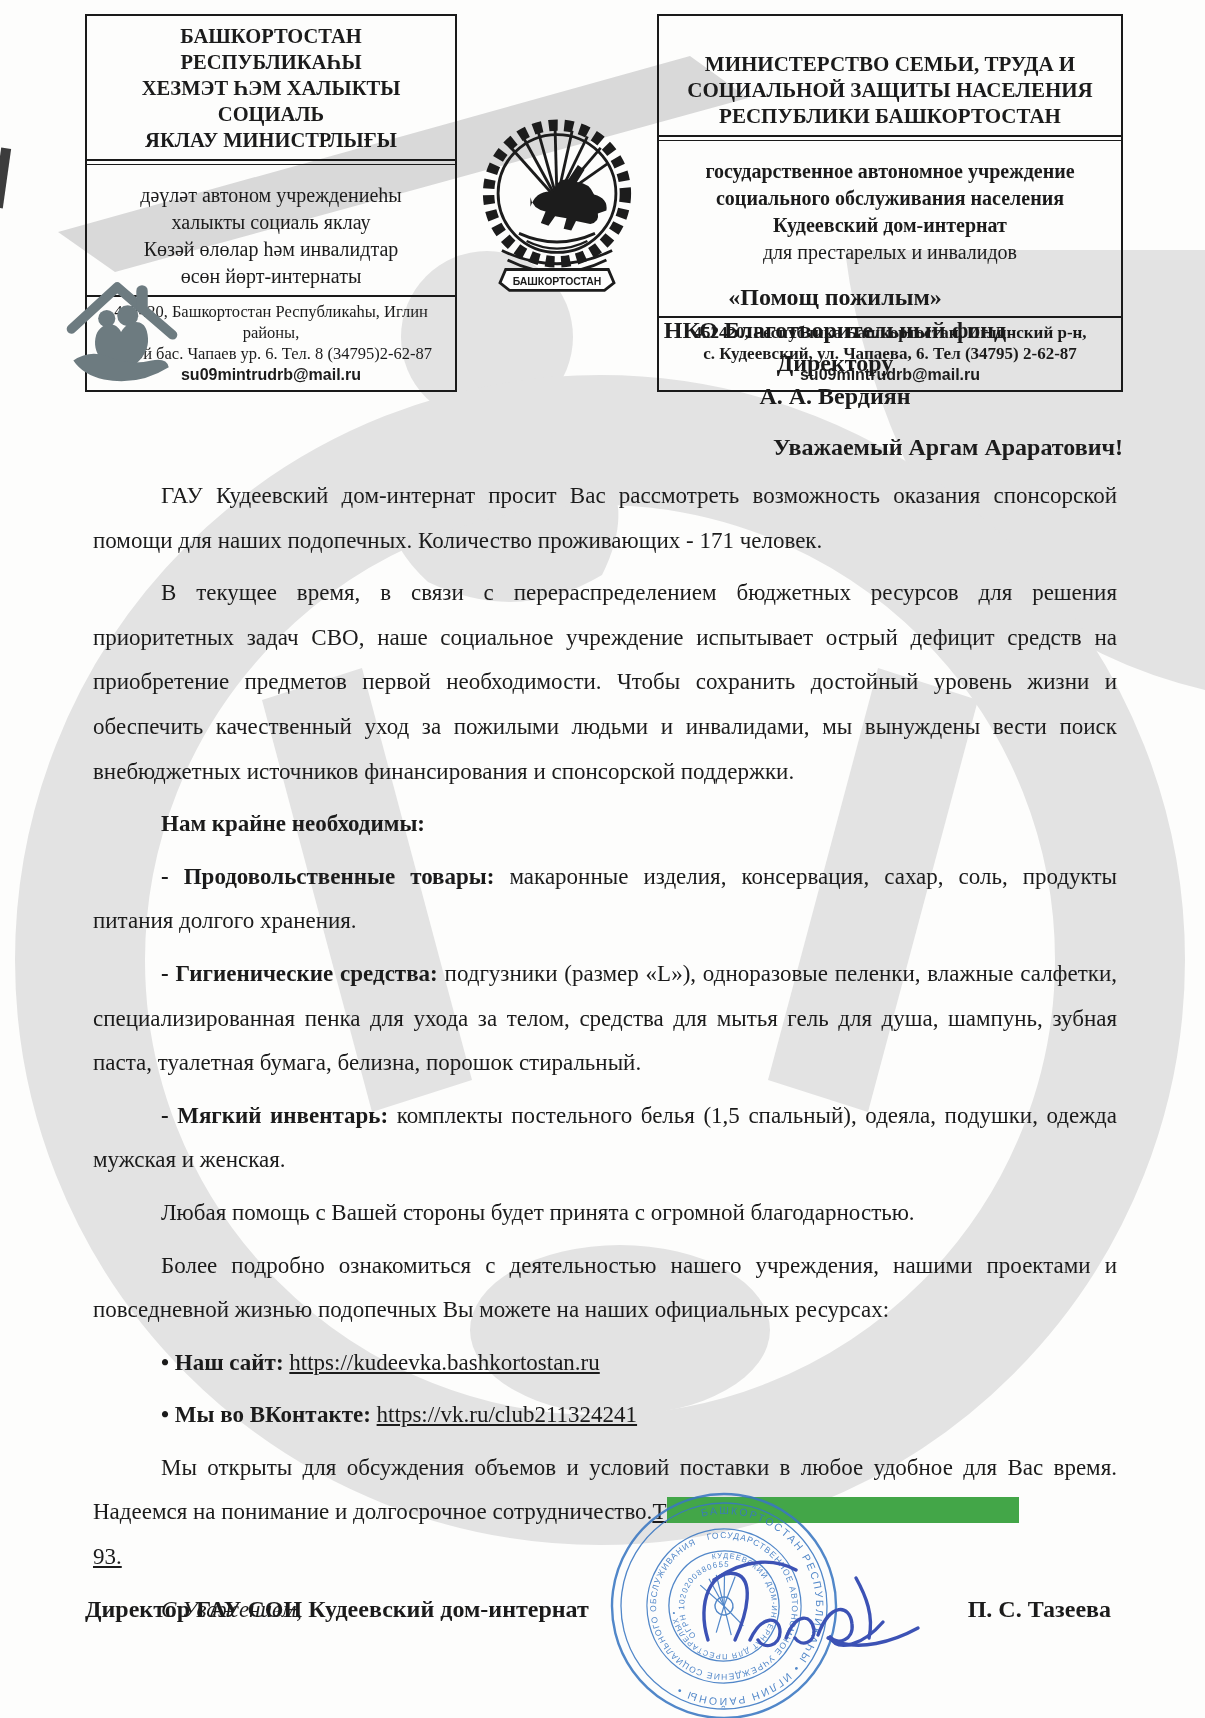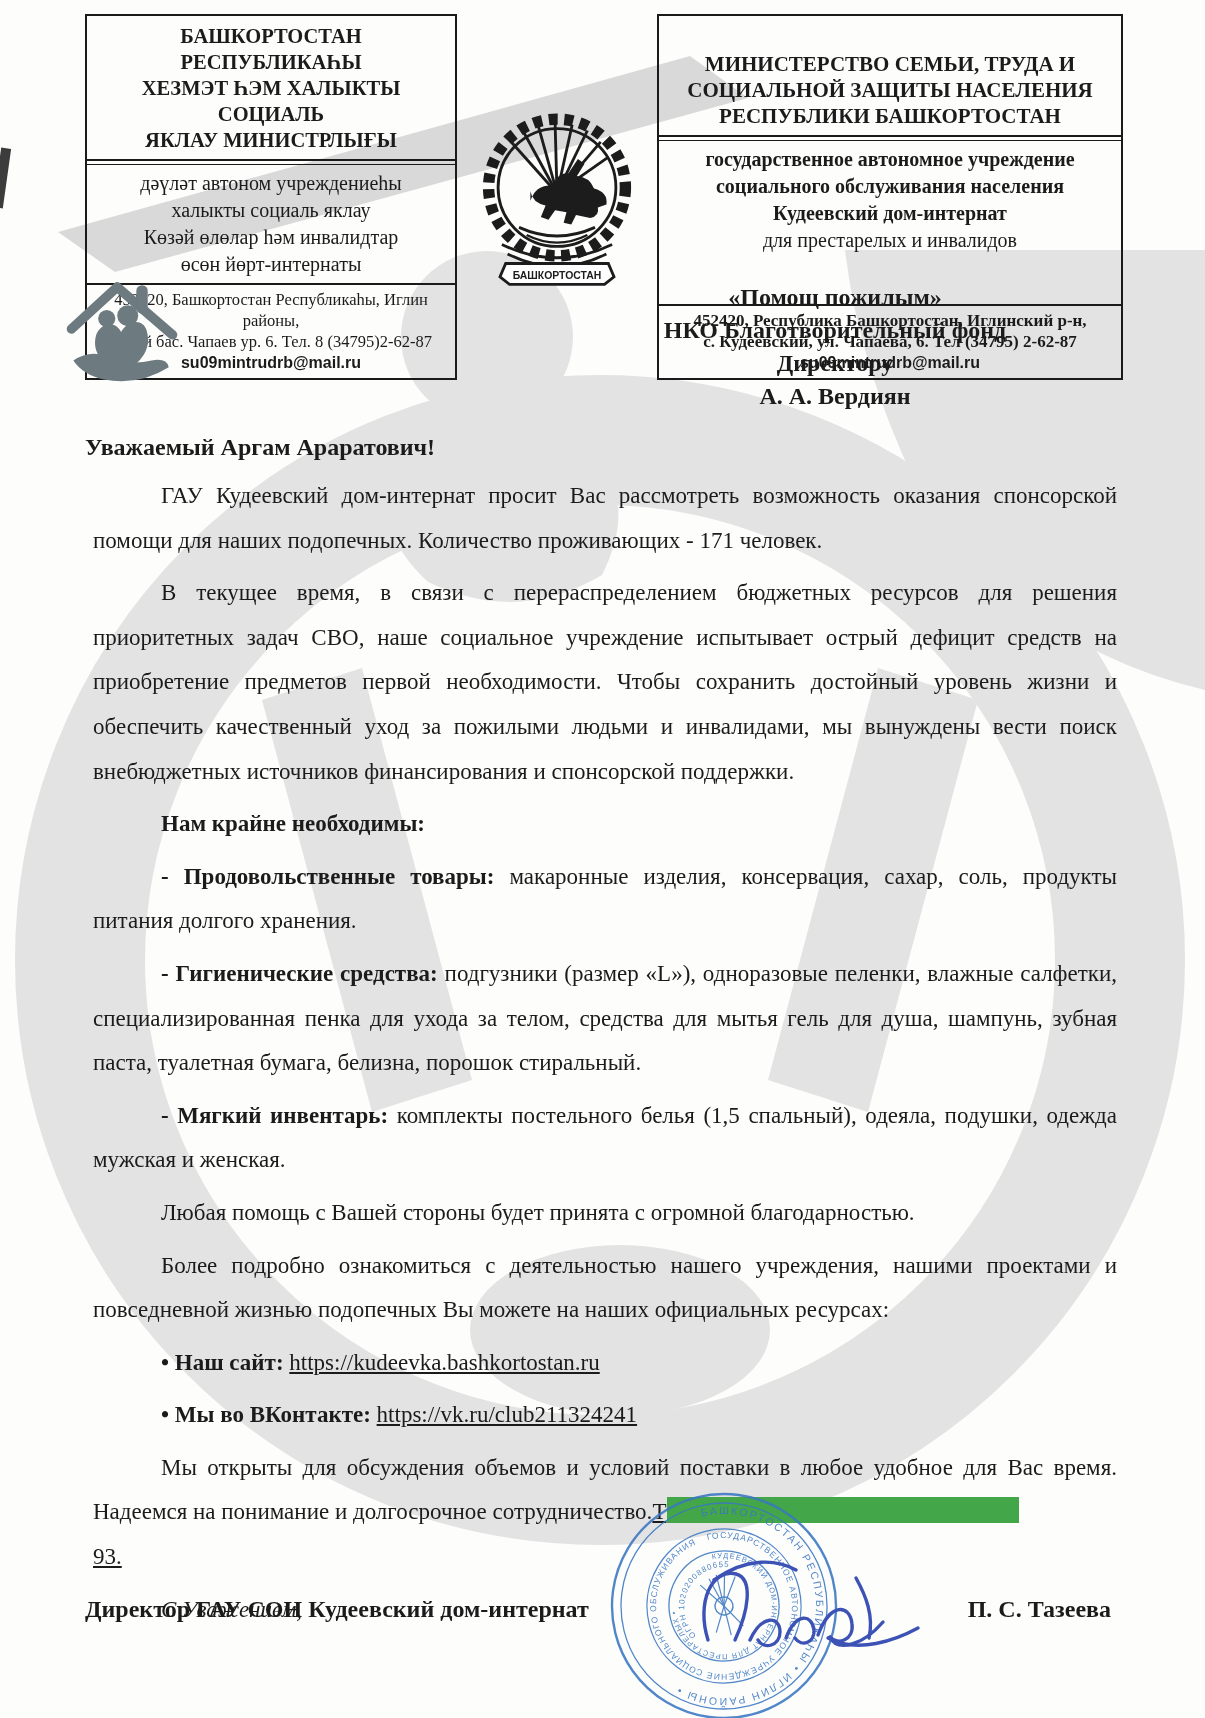--- a/index.html
+++ b/index.html
@@ -14,34 +14,34 @@
   
   .lh{position:absolute;left:85px;top:14px;width:1194px;display:flex;align-items:stretch;}
   .lh-cell{box-sizing:border-box;display:flex;flex-direction:column;}
   .lh-left{width:372px;border:2px solid #1a1a1a;}
   .lh-mid{width:200px;display:flex;align-items:center;justify-content:center;}
   .lh-right{width:466px;border:2px solid #1a1a1a;}
   .lh-title{font-weight:bold;font-size:20.5px;line-height:26px;text-align:center;padding:7px 2px 6px 2px;}
   .lh-right .lh-title{font-size:21px;margin-top:28px;}
   .sec-div{height:3px;border-top:2px solid #1a1a1a;border-bottom:1px solid #1a1a1a;}
   .sec-single{border-top:2px solid #1a1a1a;}
-  .lh-sub{font-size:20px;line-height:27px;text-align:center;padding:5px 2px;flex:1;}
+  .lh-sub{font-size:20px;line-height:27px;text-align:center;padding:5px 2px;flex:1;margin-top:12px;}
   .lh-sub .b{font-weight:bold;}
   .lh-addr{font-size:16.5px;line-height:21px;text-align:center;padding:4px 2px 5px 2px;}
   .lh-right .lh-addr{font-weight:bold;font-size:17px;}
   .lh-email{font-family:"Liberation Sans", sans-serif;font-weight:bold;font-size:16px;}
 
   
   .refrow{position:absolute;left:60px;top:268px;display:flex;align-items:flex-start;}
   .refline{font-weight:bold;font-size:25px;margin:14px 0 0 10px;white-space:nowrap;}
   .recipient{position:absolute;left:575px;top:281px;width:520px;text-align:center;
              font-weight:bold;font-size:24px;line-height:33px;}
 
   
-  .salutation{position:absolute;left:85px;top:434px;width:1038px;text-align:left;
+  .salutation{position:absolute;left:85px;top:434px;width:1038px;text-align:right;
               font-weight:bold;font-size:24px;}
   .body-text{position:absolute;left:85px;top:466px;width:1040px;
              font-size:23px;line-height:44.6px;text-align:justify;}
   .body-text p{margin:8px;text-indent:68px;}
   .b{font-weight:bold;}
   .u{text-decoration:underline;}
   .redaction{display:inline-block;width:352px;height:26px;background:#43a648;
              vertical-align:-4px;margin-left:1px;}
   .tail93{display:block;text-indent:0;}
   .closing{margin-top:2px;font-style:italic;}

